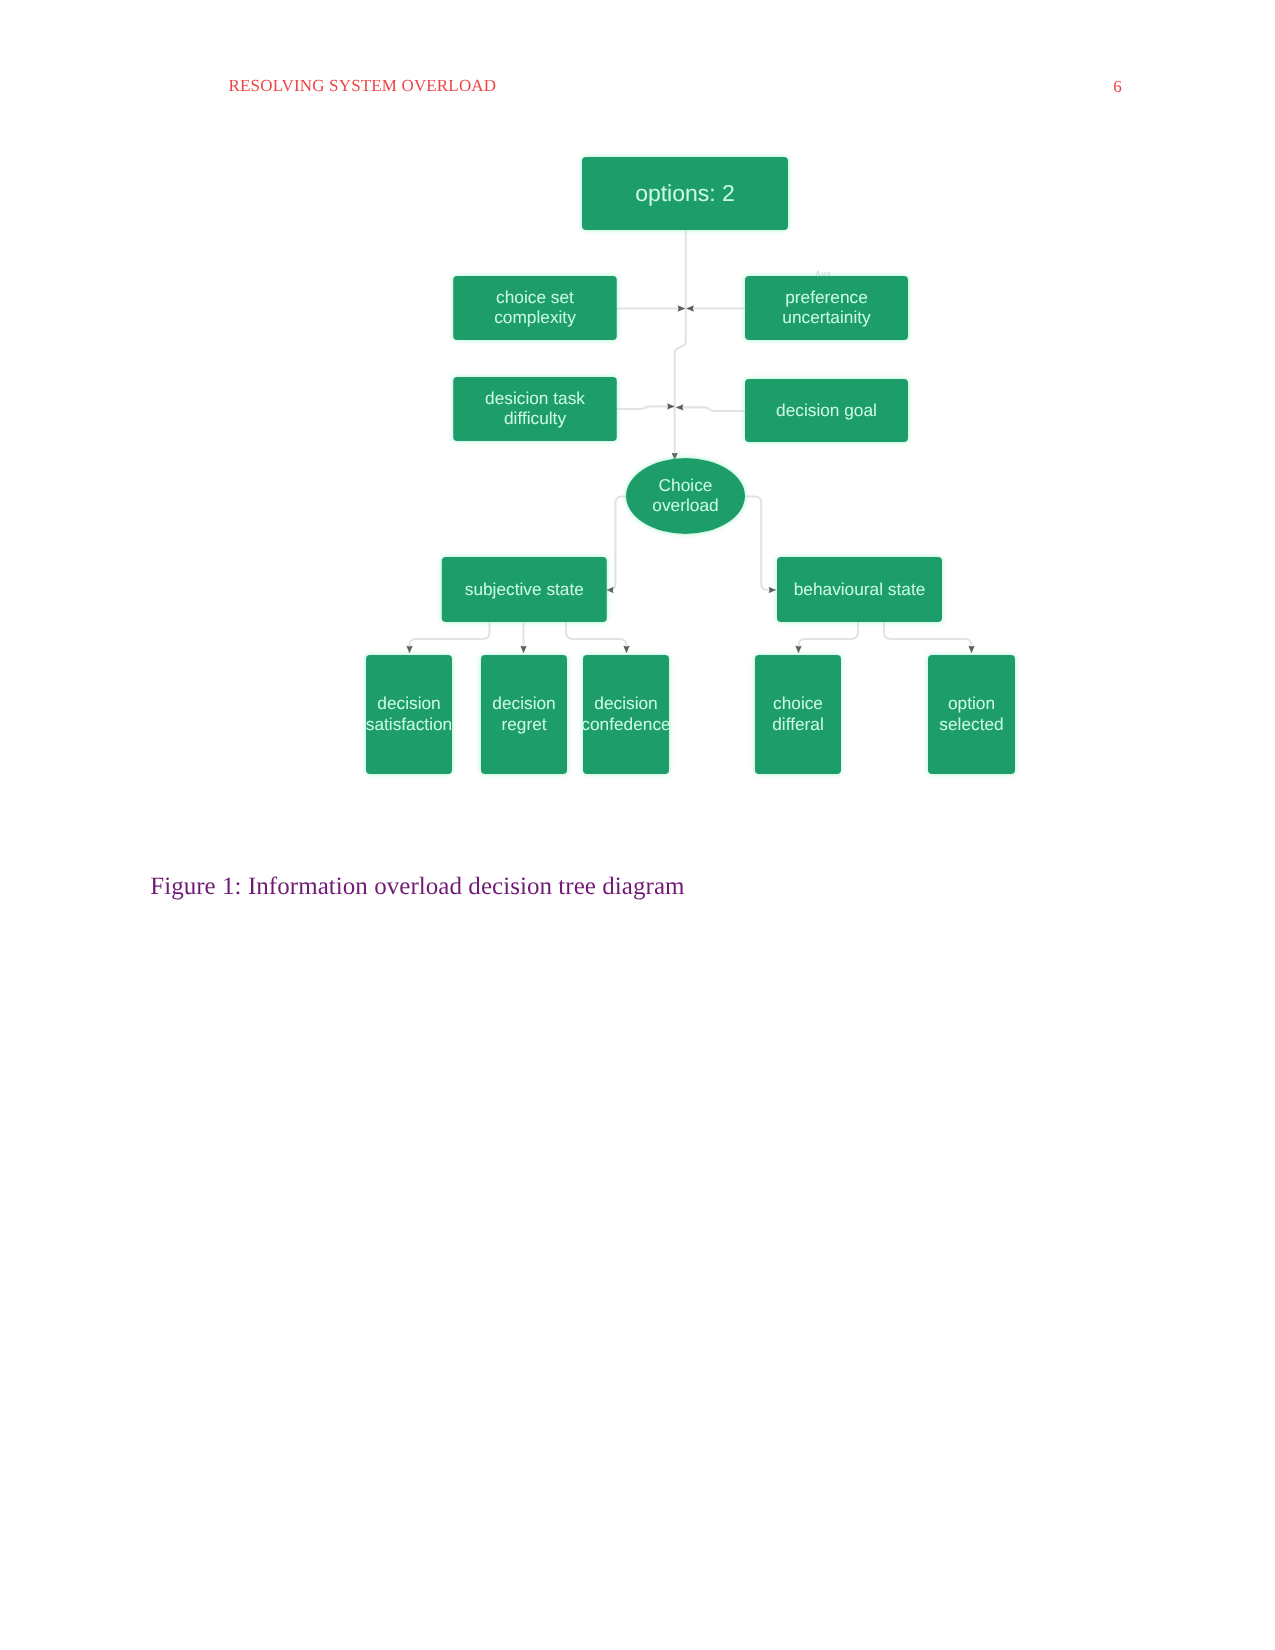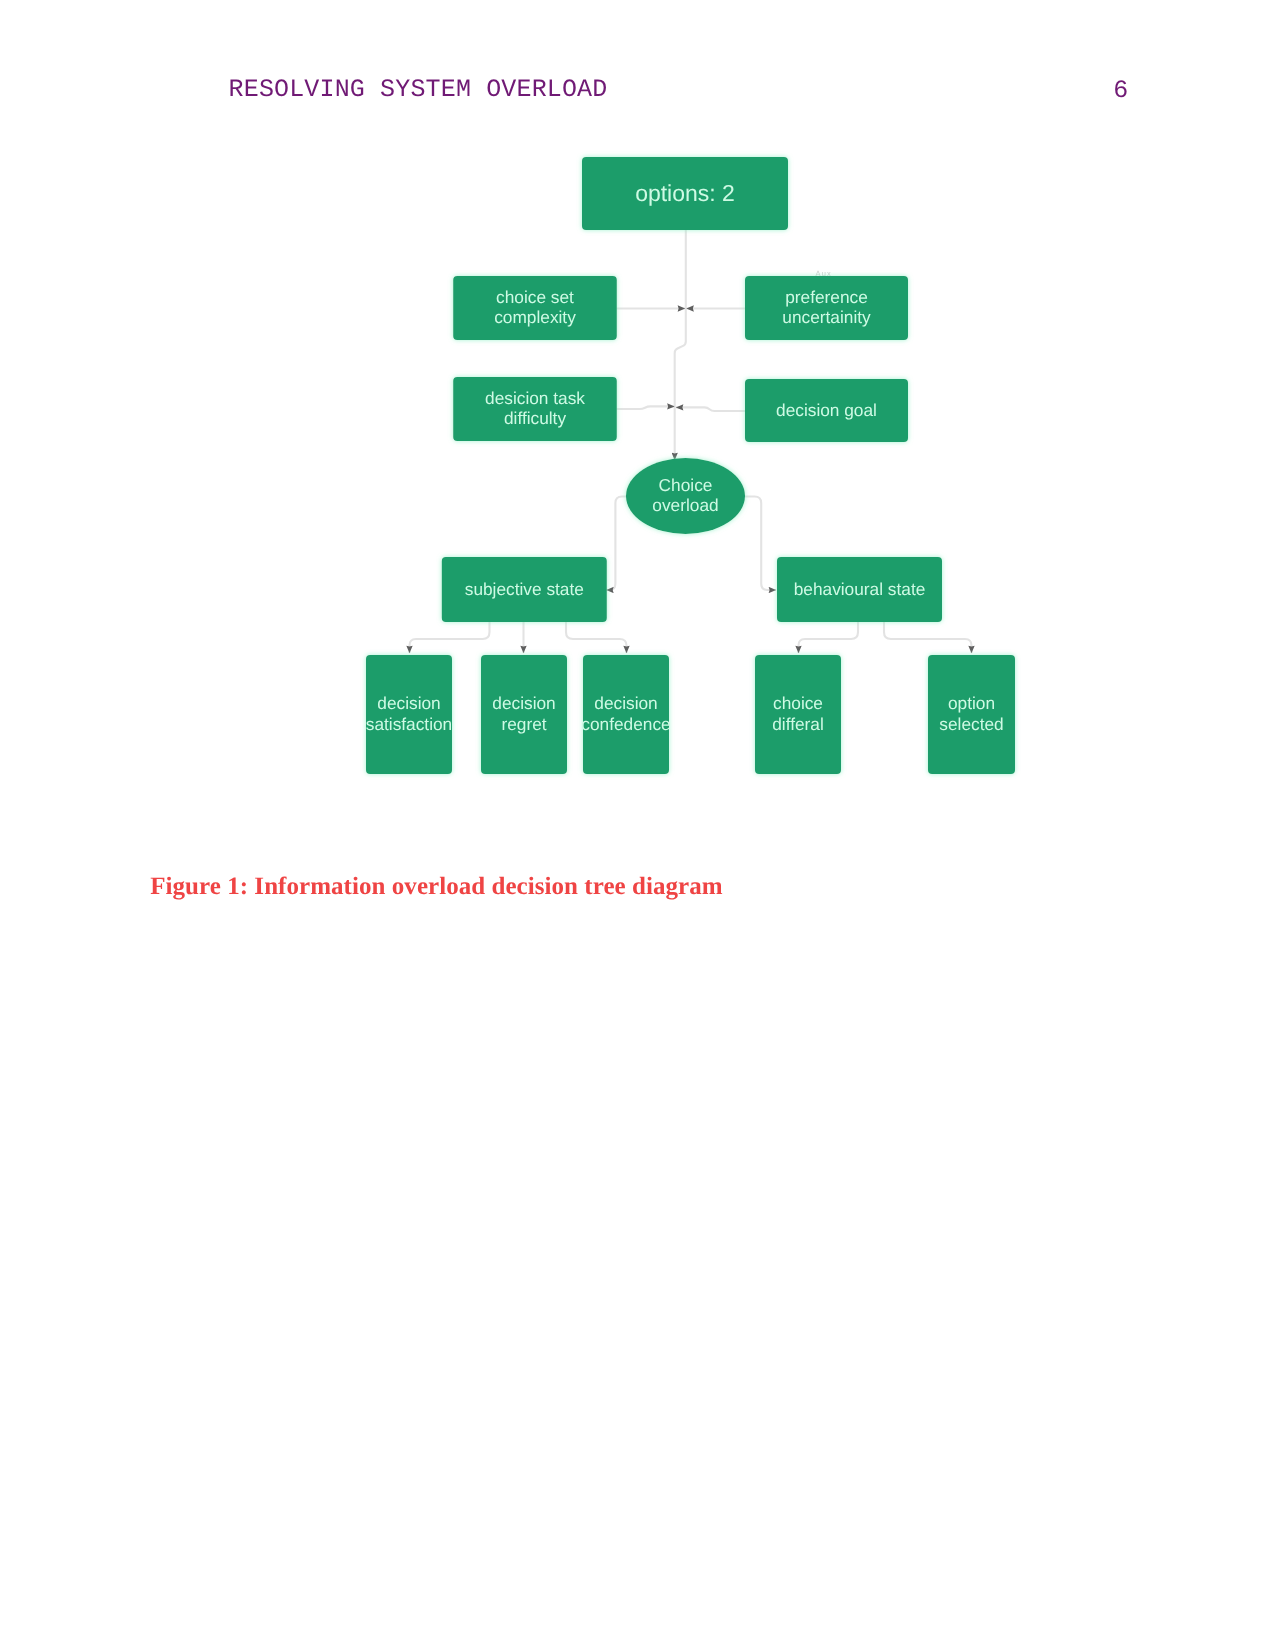--- a/index.html
+++ b/index.html
@@ -1,22 +1,22 @@
 <!DOCTYPE html>
 <html><head>
 <meta charset="utf-8">
 <style>
   html,body{margin:0;padding:0;-webkit-font-smoothing:antialiased;text-rendering:geometricPrecision;}
   svg text{-webkit-font-smoothing:antialiased;}
   body{width:1275px;height:1650px;background:#ffffff;font-family:"Liberation Serif",serif;overflow:hidden;position:relative;}
   .page{position:absolute;left:0;top:0;width:1275px;height:1650px;}
-  .hdr{position:absolute;font-family:Liberation Mono, monospace;font-size:25px;color:#701a75;line-height:1;opacity:0.999;}
+  .hdr{position:absolute;font-family:Liberation Serif, serif;font-size:17px;color:#ef4444;line-height:1;opacity:0.999;}
   #hdr-title{left:228.6px;top:77.2px;letter-spacing:0.15px;}
   #hdr-page{left:1113.2px;top:78.3px;}
-  #figure-caption{position:absolute;left:150.2px;top:874.2px;font-family:"Liberation Serif",serif;font-weight:bold;font-size:25px;color:#ef4444;line-height:1;letter-spacing:0.05px;opacity:0.999;}
+  #figure-caption{position:absolute;left:150.2px;top:874.2px;font-family:"Liberation Serif",serif;font-weight:normal;font-size:25px;color:#701a75;line-height:1;letter-spacing:0.05px;opacity:0.999;}
   #diagram{position:absolute;left:0;top:0;width:1275px;height:1650px;opacity:0.999;}
 </style>
 </head>
 <body>
 
 <div class="page">
   <div class="hdr" id="hdr-title">RESOLVING SYSTEM OVERLOAD</div>
   <div class="hdr" id="hdr-page">6</div>
   <svg id="diagram" viewBox="0 0 1275 1650" xmlns="http://www.w3.org/2000/svg">
     <defs>

